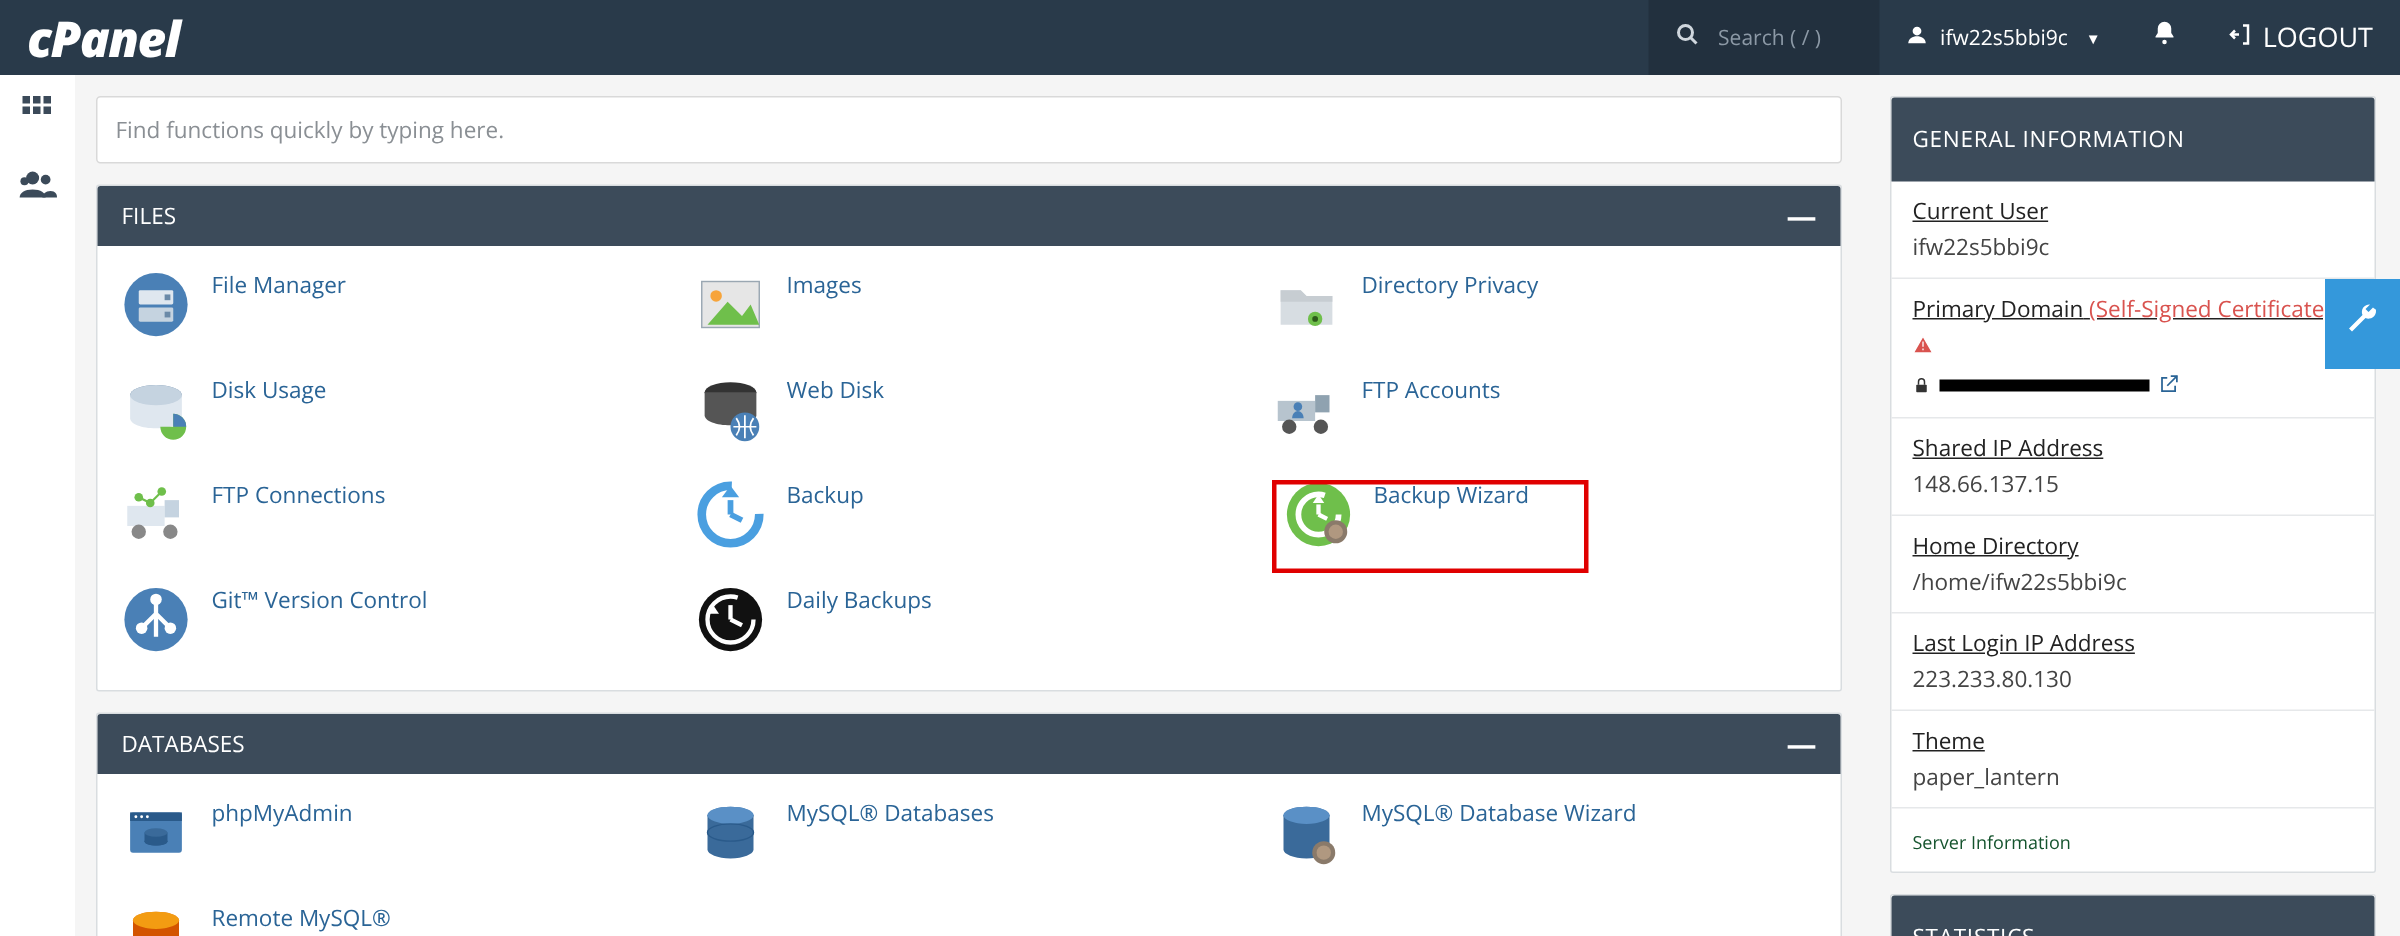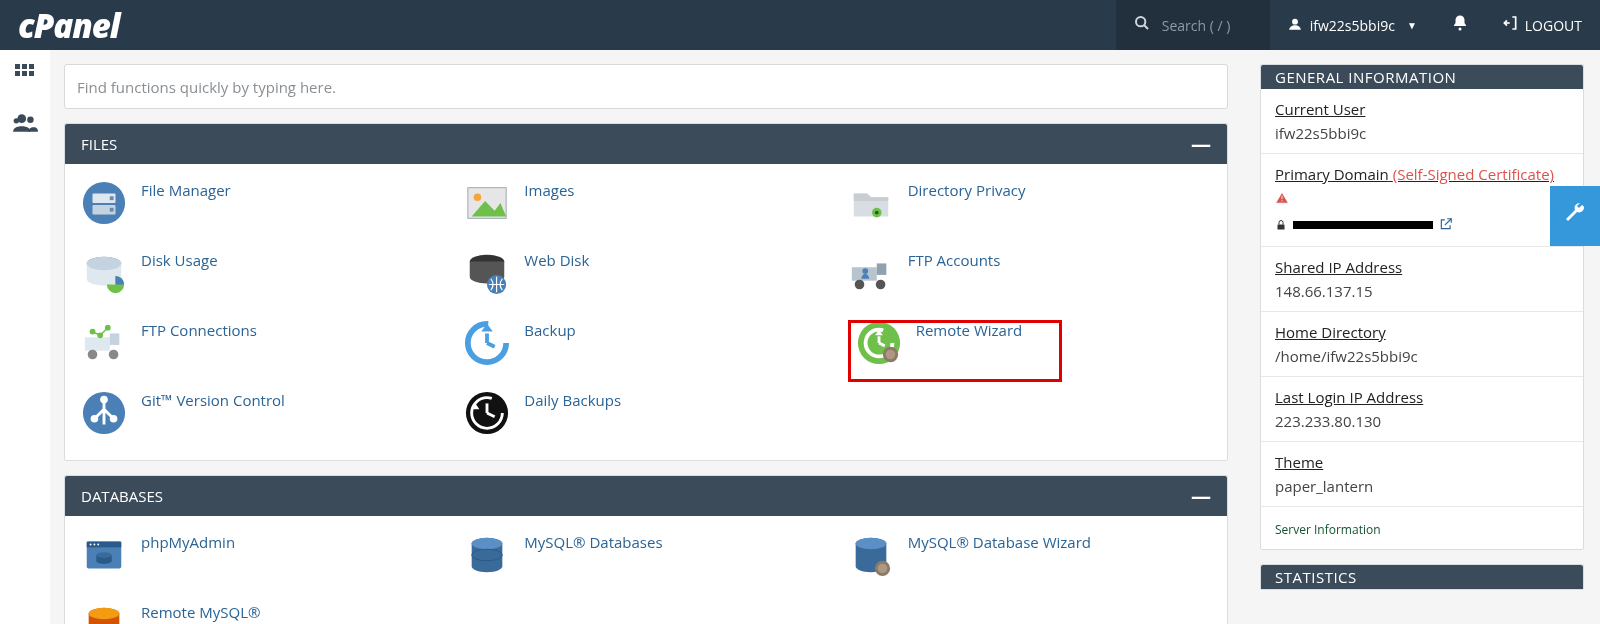--- a/index.html
+++ b/index.html
@@ -10,21 +10,21 @@
   .brand { font-style: italic; font-weight: 800; font-size: 33px; padding: 0 18px; letter-spacing: -1px; }
   .brand span.c { color: #fff; }
   .topnav-spacer { flex: 1; }
   .search-wrap { display: flex; align-items: center; background: #22303e; height: 50px; padding: 5px 18px; gap: 12px; }
   .search-icon { font-size: 16px; color: #cfd6dd; }
   .search-input { background: transparent; border: none; color: #9aa7b2; font-size: 14px; width: 90px; outline: none; }
   .search-input::placeholder { color: #8c99a6; }
   .user-wrap { display: flex; align-items: center; gap: 8px; padding: 0 18px; font-size: 14px; cursor: pointer; }
   .user-wrap .caret { font-size: 10px; margin-left: 4px; }
   .bell-wrap { padding: 0 16px; font-size: 18px; cursor: pointer; }
-  .logout-wrap { display: flex; align-items: center; gap: 6px; padding: 0 18px; font-size: 14px; cursor: pointer; border-left: 0 solid transparent; }
+  .logout-wrap { display: flex; align-items: center; gap: 6px; padding: 0 18px; font-size: 18px; cursor: pointer; border-left: 0 solid transparent; }
   .logout-wrap .ico { font-size: 16px; }
 
   
   .page { display: flex; height: calc(624px - 50px); }
 
   
   .rail { width: 50px; background: #fff; border-right: 0; padding-top: 12px; display: flex; flex-direction: column; gap: 18px; align-items: center; }
   .rail-ic { color: #3b4a59; font-size: 20px; cursor: pointer; }
 
   
@@ -39,21 +39,21 @@
 
   .grid { display: grid; grid-template-columns: repeat(3, 1fr); column-gap: 20px; row-gap: 8px; }
   .app { display: flex; gap: 14px; height: 62px; cursor: pointer; }
   .app .icon-slot { width: 46px; height: 46px; display: flex; align-items: center; justify-content: center; }
   .app .label { color: #2a6496; font-size: 15px; }
   .app.highlight { outline: 3px solid #e00000; outline-offset: -3px; padding-left: 8px; padding-right: 40px; width: fit-content; }
 
   
   .sidebar { width: 356px; padding: 14px 0 0 0; }
   .side-panel { border: 1px solid #d9dde0; border-radius: 2px; background: #fff; margin: 0 16px 14px 16px; }
-  .side-header { background: #3c4b5a; color: #fff; font-size: 15px; padding: 2px 14px; border-top-left-radius: 2px; border-top-right-radius: 2px; letter-spacing: 0.5px; }
+  .side-header { background: #3c4b5a; color: #fff; font-size: 15px; padding: 18px 14px; border-top-left-radius: 2px; border-top-right-radius: 2px; letter-spacing: 0.5px; }
   .side-row { border-bottom: 1px solid #e6e8ea; padding: 10px 14px; }
   .side-row:last-child { border-bottom: none; }
   .side-label { font-size: 15px; color: #222; margin-bottom: 4px; text-decoration: underline; }
   .side-value { font-size: 15px; color: #444; }
   .side-link { color: #14532d; cursor: pointer; font-size: 12px; }
   .warn { color: #d9534f; }
   .domain-line { display: flex; align-items: center; gap: 6px; }
 
   
   .wrench-tab { position: absolute; right: 0; top: 186px; width: 50px; height: 60px; background: #3498db; display: flex; align-items: center; justify-content: center; color: #fff; font-size: 22px; cursor: pointer; }
@@ -261,21 +261,21 @@
               <svg class="appicon" viewBox="0 0 48 48">
                   <circle cx="24" cy="24" r="22" fill="#6fbf4b"></circle>
                   <circle cx="24" cy="24" r="14" fill="none" stroke="#fff" stroke-width="4" stroke-dasharray="70 20"></circle>
                   <polygon points="24,10 28,16 20,16" fill="#fff"></polygon>
                   <line x1="24" y1="24" x2="24" y2="17" stroke="#fff" stroke-width="3"></line>
                   <line x1="24" y1="24" x2="30" y2="27" stroke="#fff" stroke-width="3"></line>
                   <circle cx="36" cy="36" r="8" fill="#8a7a6a"></circle>
                   <circle cx="36" cy="36" r="5" fill="#b09880"></circle>
                 </svg>
             </span>
-            <span class="label">Remote Wizard</span>
+            <span class="label">Backup Wizard</span>
           </div>
 
           <div class="app">
             <span class="icon-slot">
               <svg class="appicon" viewBox="0 0 48 48">
                   <circle cx="24" cy="24" r="22" fill="#4a80b6"></circle>
                   <path d="M24 8v28M24 20l-10 10M24 20l10 10" stroke="#fff" stroke-width="3" fill="none"></path>
                   <circle cx="24" cy="10" r="4" fill="#fff"></circle>
                   <circle cx="14" cy="30" r="4" fill="#fff"></circle>
                   <circle cx="34" cy="30" r="4" fill="#fff"></circle>

